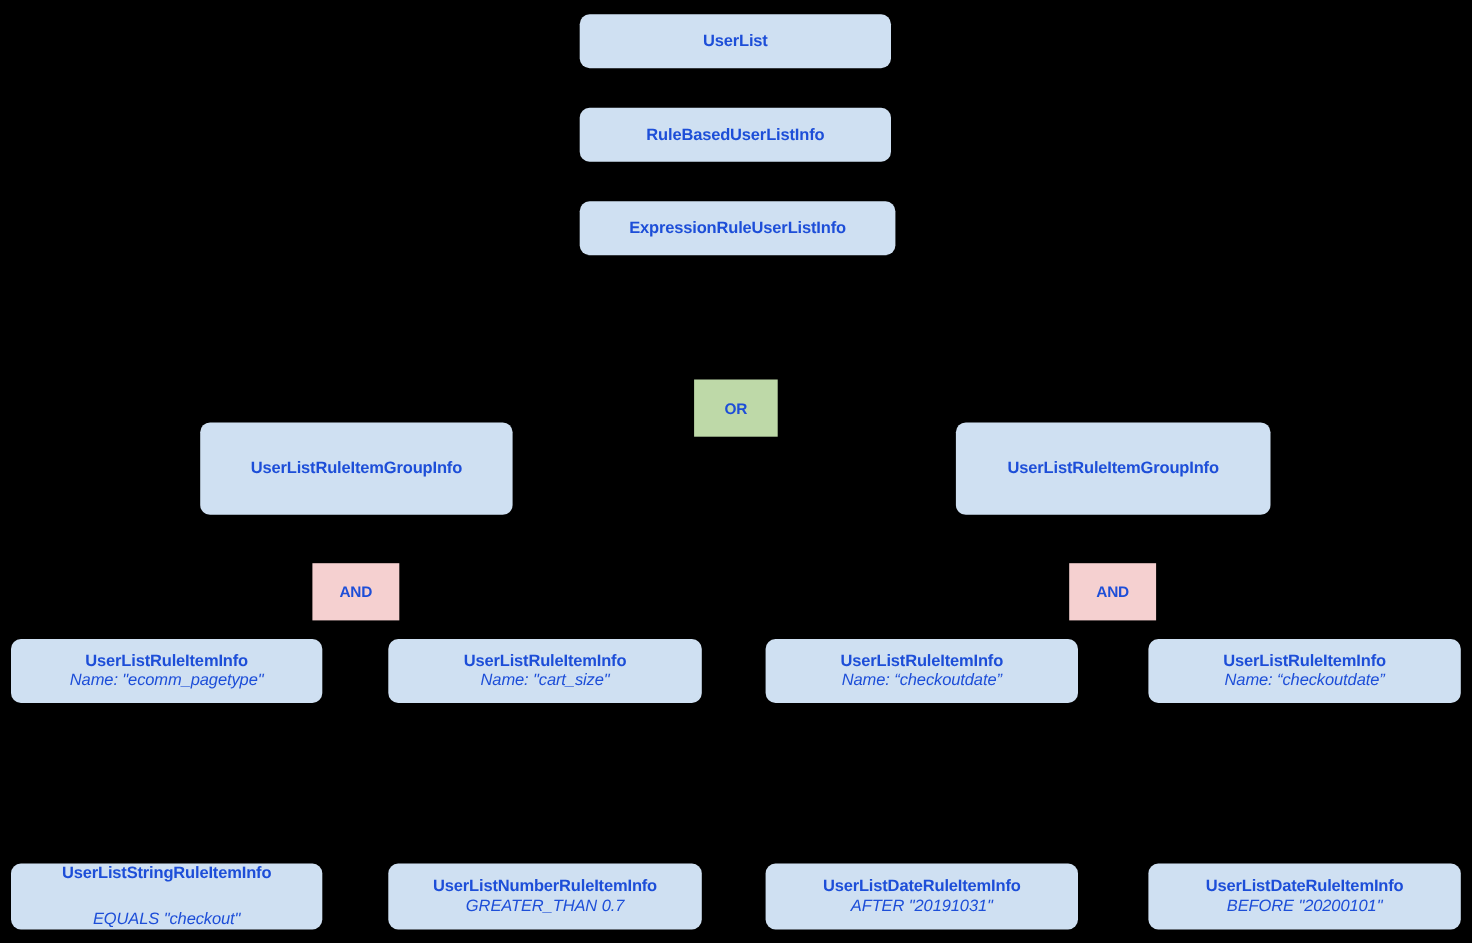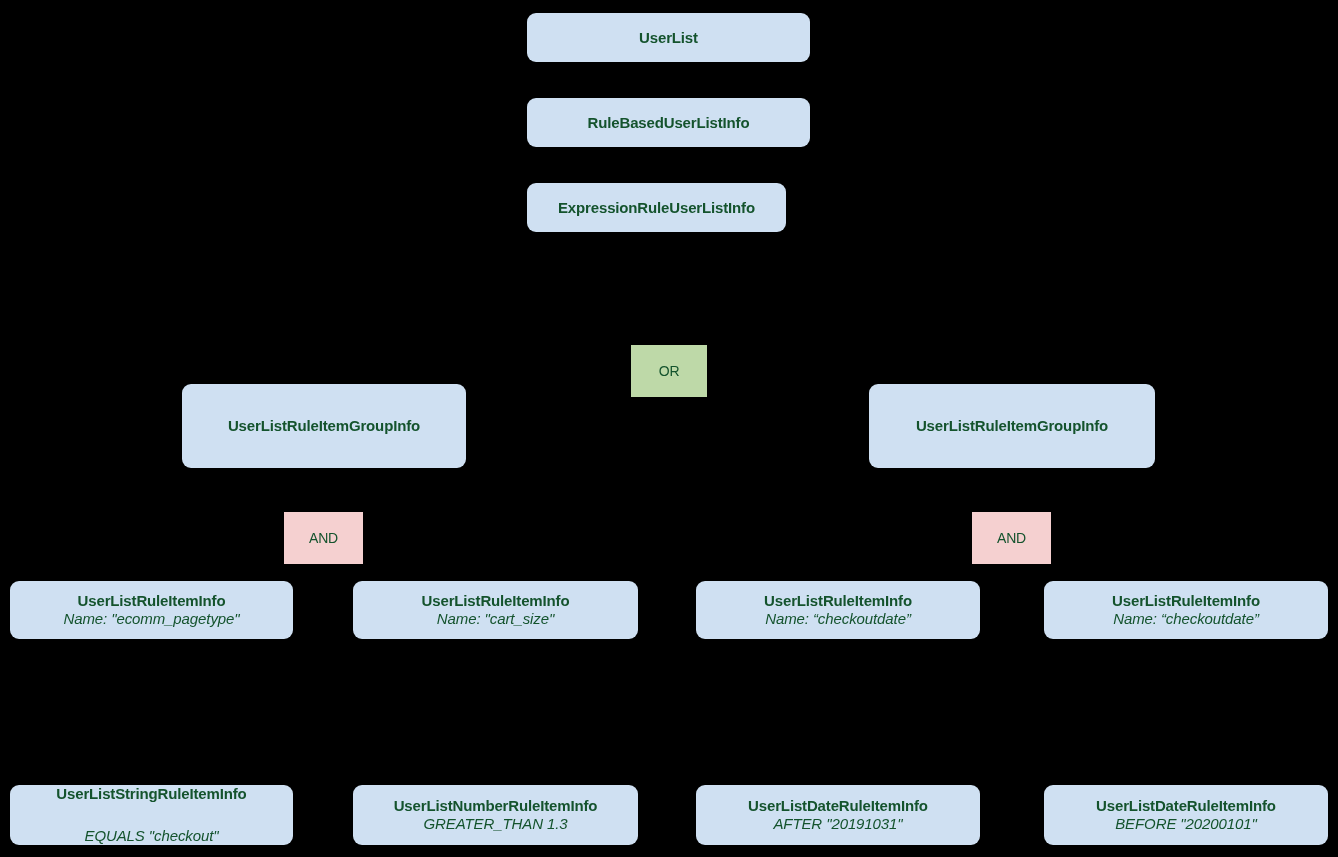--- a/index.html
+++ b/index.html
@@ -30,21 +30,21 @@
   }
   
   .node {
     position: absolute;
     box-sizing: border-box;
     display: flex;
     flex-direction: column;
     align-items: center;
     justify-content: center;
     text-align: center;
-    color: #14532d;
+    color: #1d4ed8;
     line-height: 1.18;
     z-index: 5;
   }
   .node.klass {
     background: #cfe0f2;
     border-radius: 9px;
   }
   .node .title {
     font-weight: bold;
     font-size: 15px;
@@ -58,21 +58,21 @@
     padding: 0 10px;
   }
   
   .node.op {
     border-radius: 0;
     font-weight: bold;
     font-size: 14px;
   }
   .node.op-or  { background: #bed9a8; }
   .node.op-and { background: #f5d0d0; }
-  .node.op .title { font-size: 14px; font-weight: normal; }
+  .node.op .title { font-size: 14px; font-weight: bold; }
 </style>
 </head>
 <body>
 
 <div id="canvas">
 
   <svg id="edges" viewBox="0 0 1338 857" width="1338" height="857">
     <g stroke="#000000" stroke-width="3" fill="#000000">
 
       <line x1="669" y1="62" x2="669" y2="98"></line>
@@ -113,21 +113,21 @@
   </svg>
 
   <div class="node klass" style="left:527px; top:13px; width:283px; height:49px;">
     <div class="title">UserList</div>
   </div>
 
   <div class="node klass" style="left:527px; top:98px; width:283px; height:49px;">
     <div class="title">RuleBasedUserListInfo</div>
   </div>
 
-  <div class="node klass" style="left:527px; top:183px; width:259px; height:49px;">
+  <div class="node klass" style="left:527px; top:183px; width:287px; height:49px;">
     <div class="title">ExpressionRuleUserListInfo</div>
   </div>
 
 
   <div class="node op op-or" style="left:631px; top:345px; width:76px; height:52px;">
     <div class="title">OR</div>
   </div>
 
   <div class="node klass" style="left:182px; top:384px; width:284px; height:84px;">
     <div class="title">UserListRuleItemGroupInfo</div>
@@ -165,21 +165,21 @@
     <div class="detail">Name: “checkoutdate”</div>
   </div>
 
   <div class="node klass" style="left:10px; top:785px; width:283px; height:60px;gap:24px;">
     <div class="title">UserListStringRuleItemInfo</div>
     <div class="detail">EQUALS "checkout"</div>
   </div>
 
   <div class="node klass" style="left:353px; top:785px; width:285px; height:60px;">
     <div class="title">UserListNumberRuleItemInfo</div>
-    <div class="detail">GREATER_THAN 1.3</div>
+    <div class="detail">GREATER_THAN 0.7</div>
   </div>
 
   <div class="node klass" style="left:696px; top:785px; width:284px; height:60px;">
     <div class="title">UserListDateRuleItemInfo</div>
     <div class="detail">AFTER "20191031"</div>
   </div>
 
   <div class="node klass" style="left:1044px; top:785px; width:284px; height:60px;">
     <div class="title">UserListDateRuleItemInfo</div>
     <div class="detail">BEFORE "20200101"</div>

